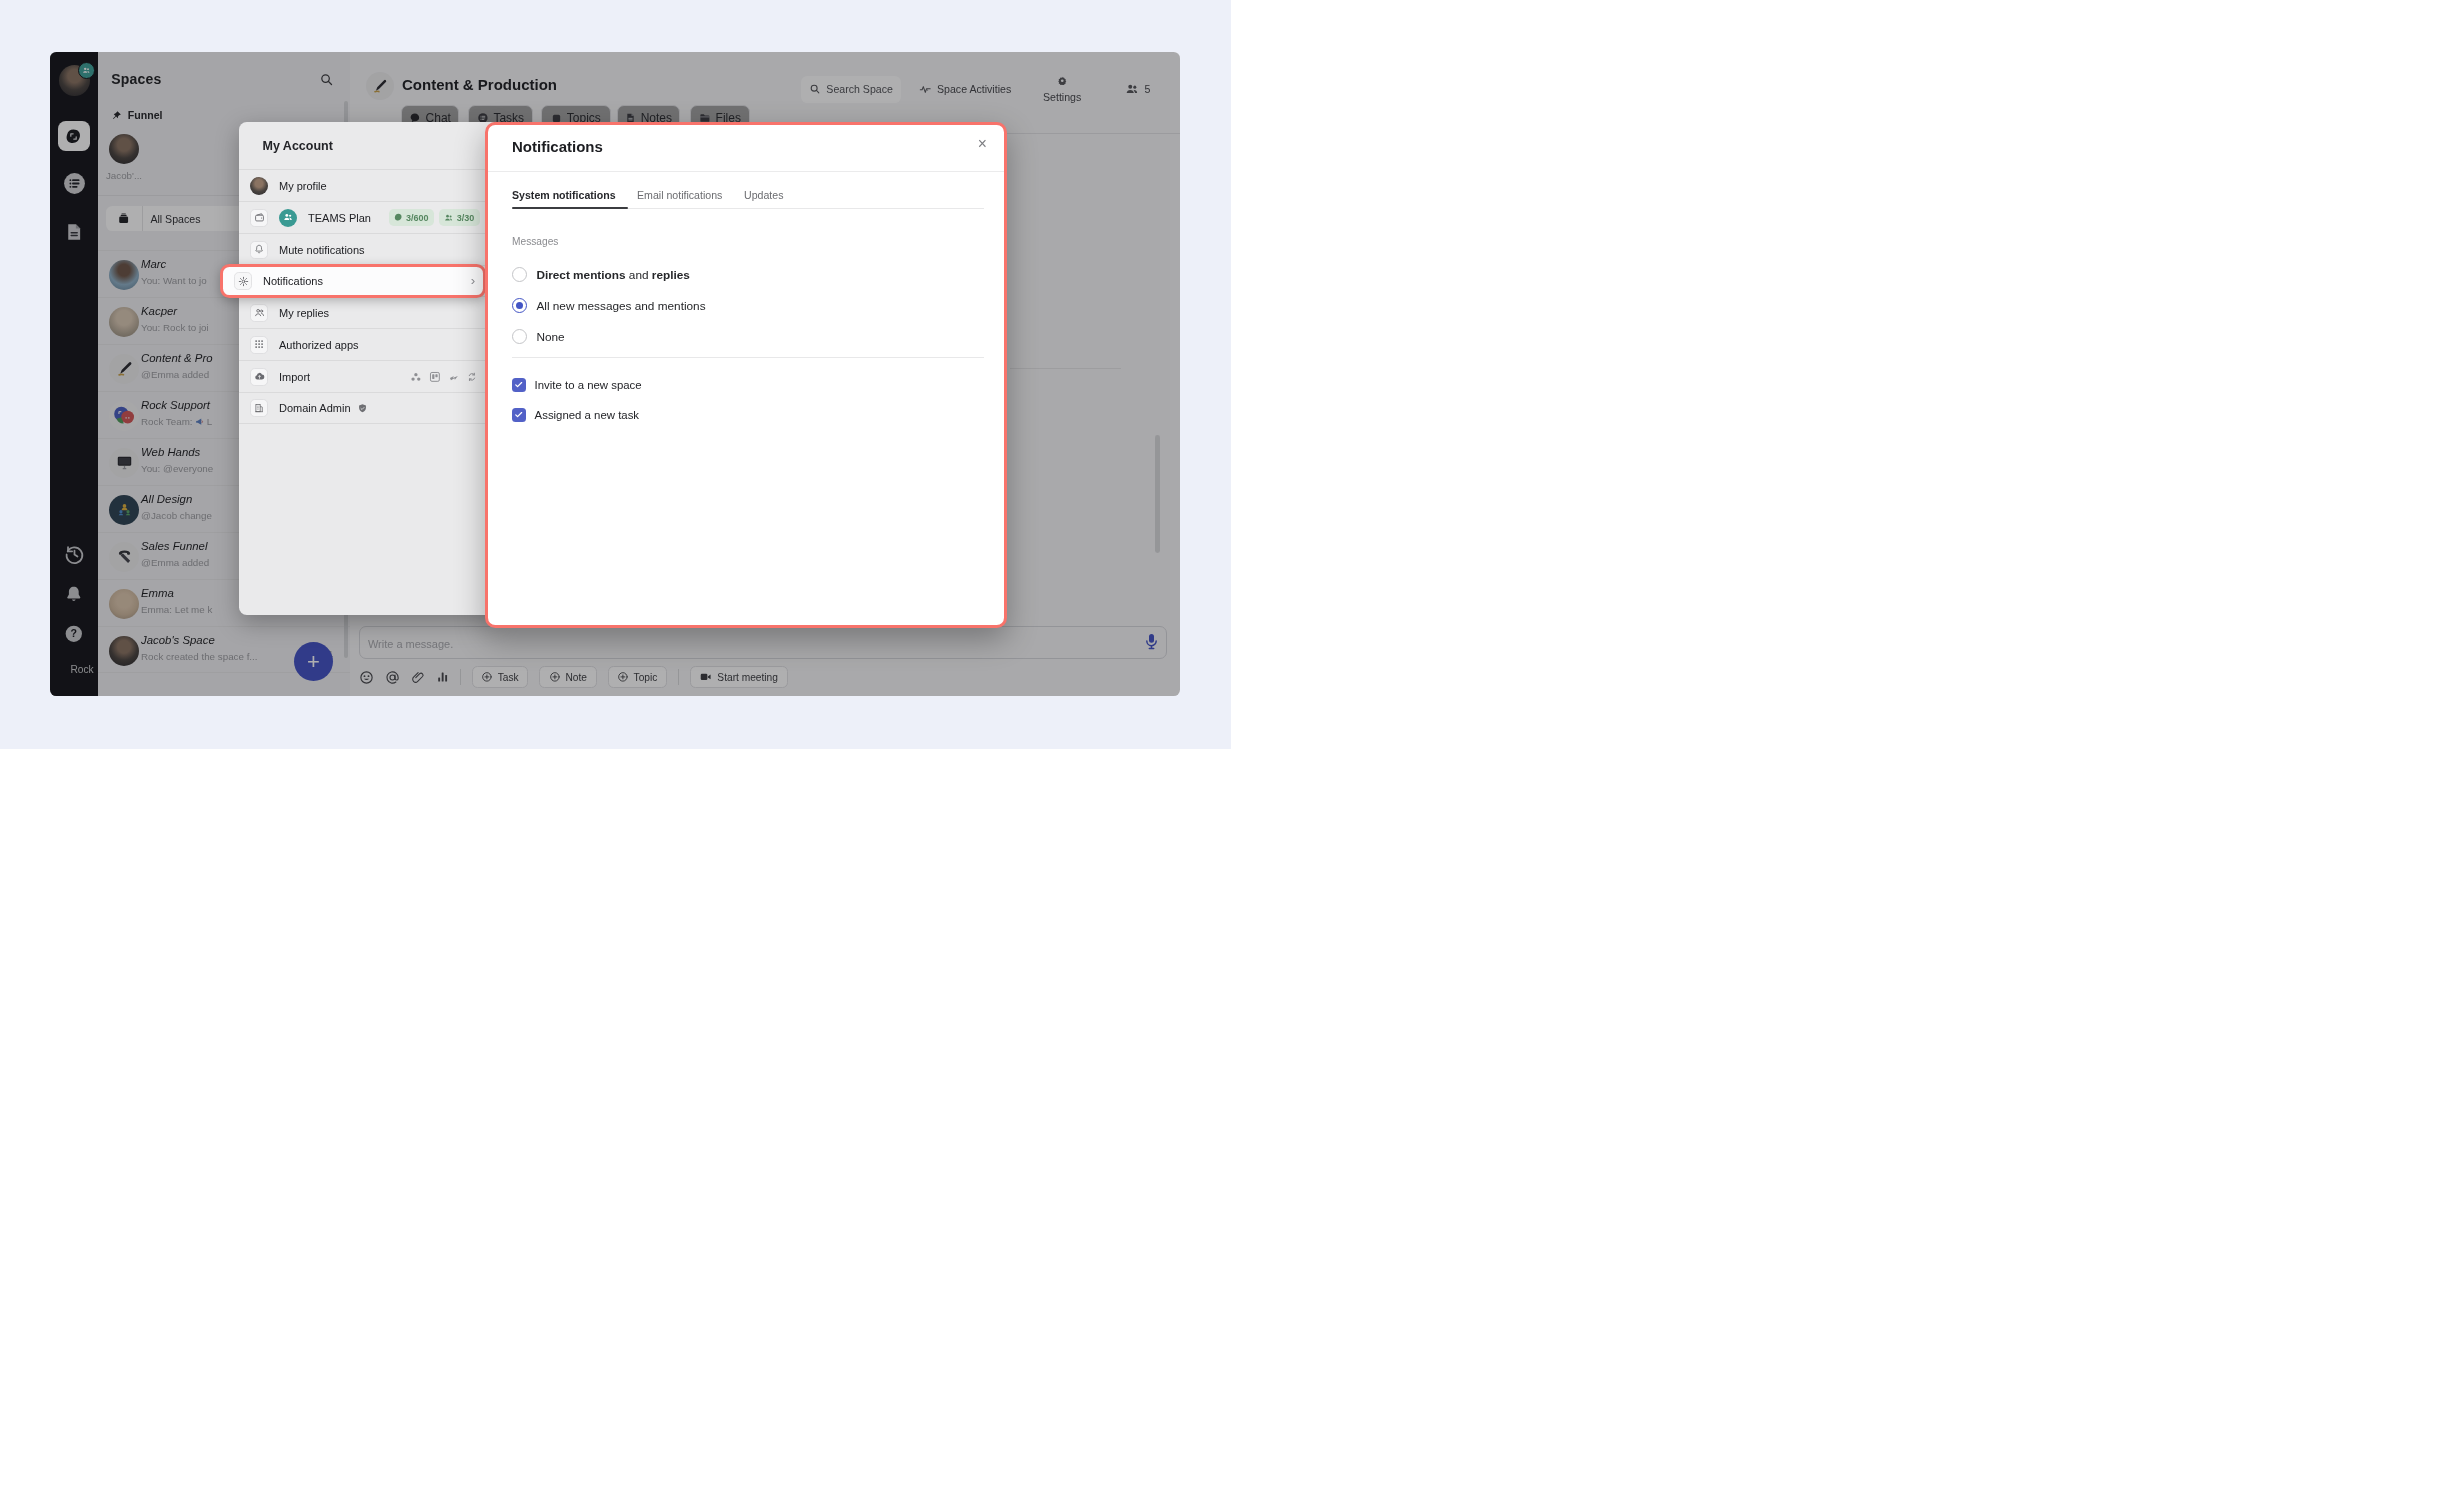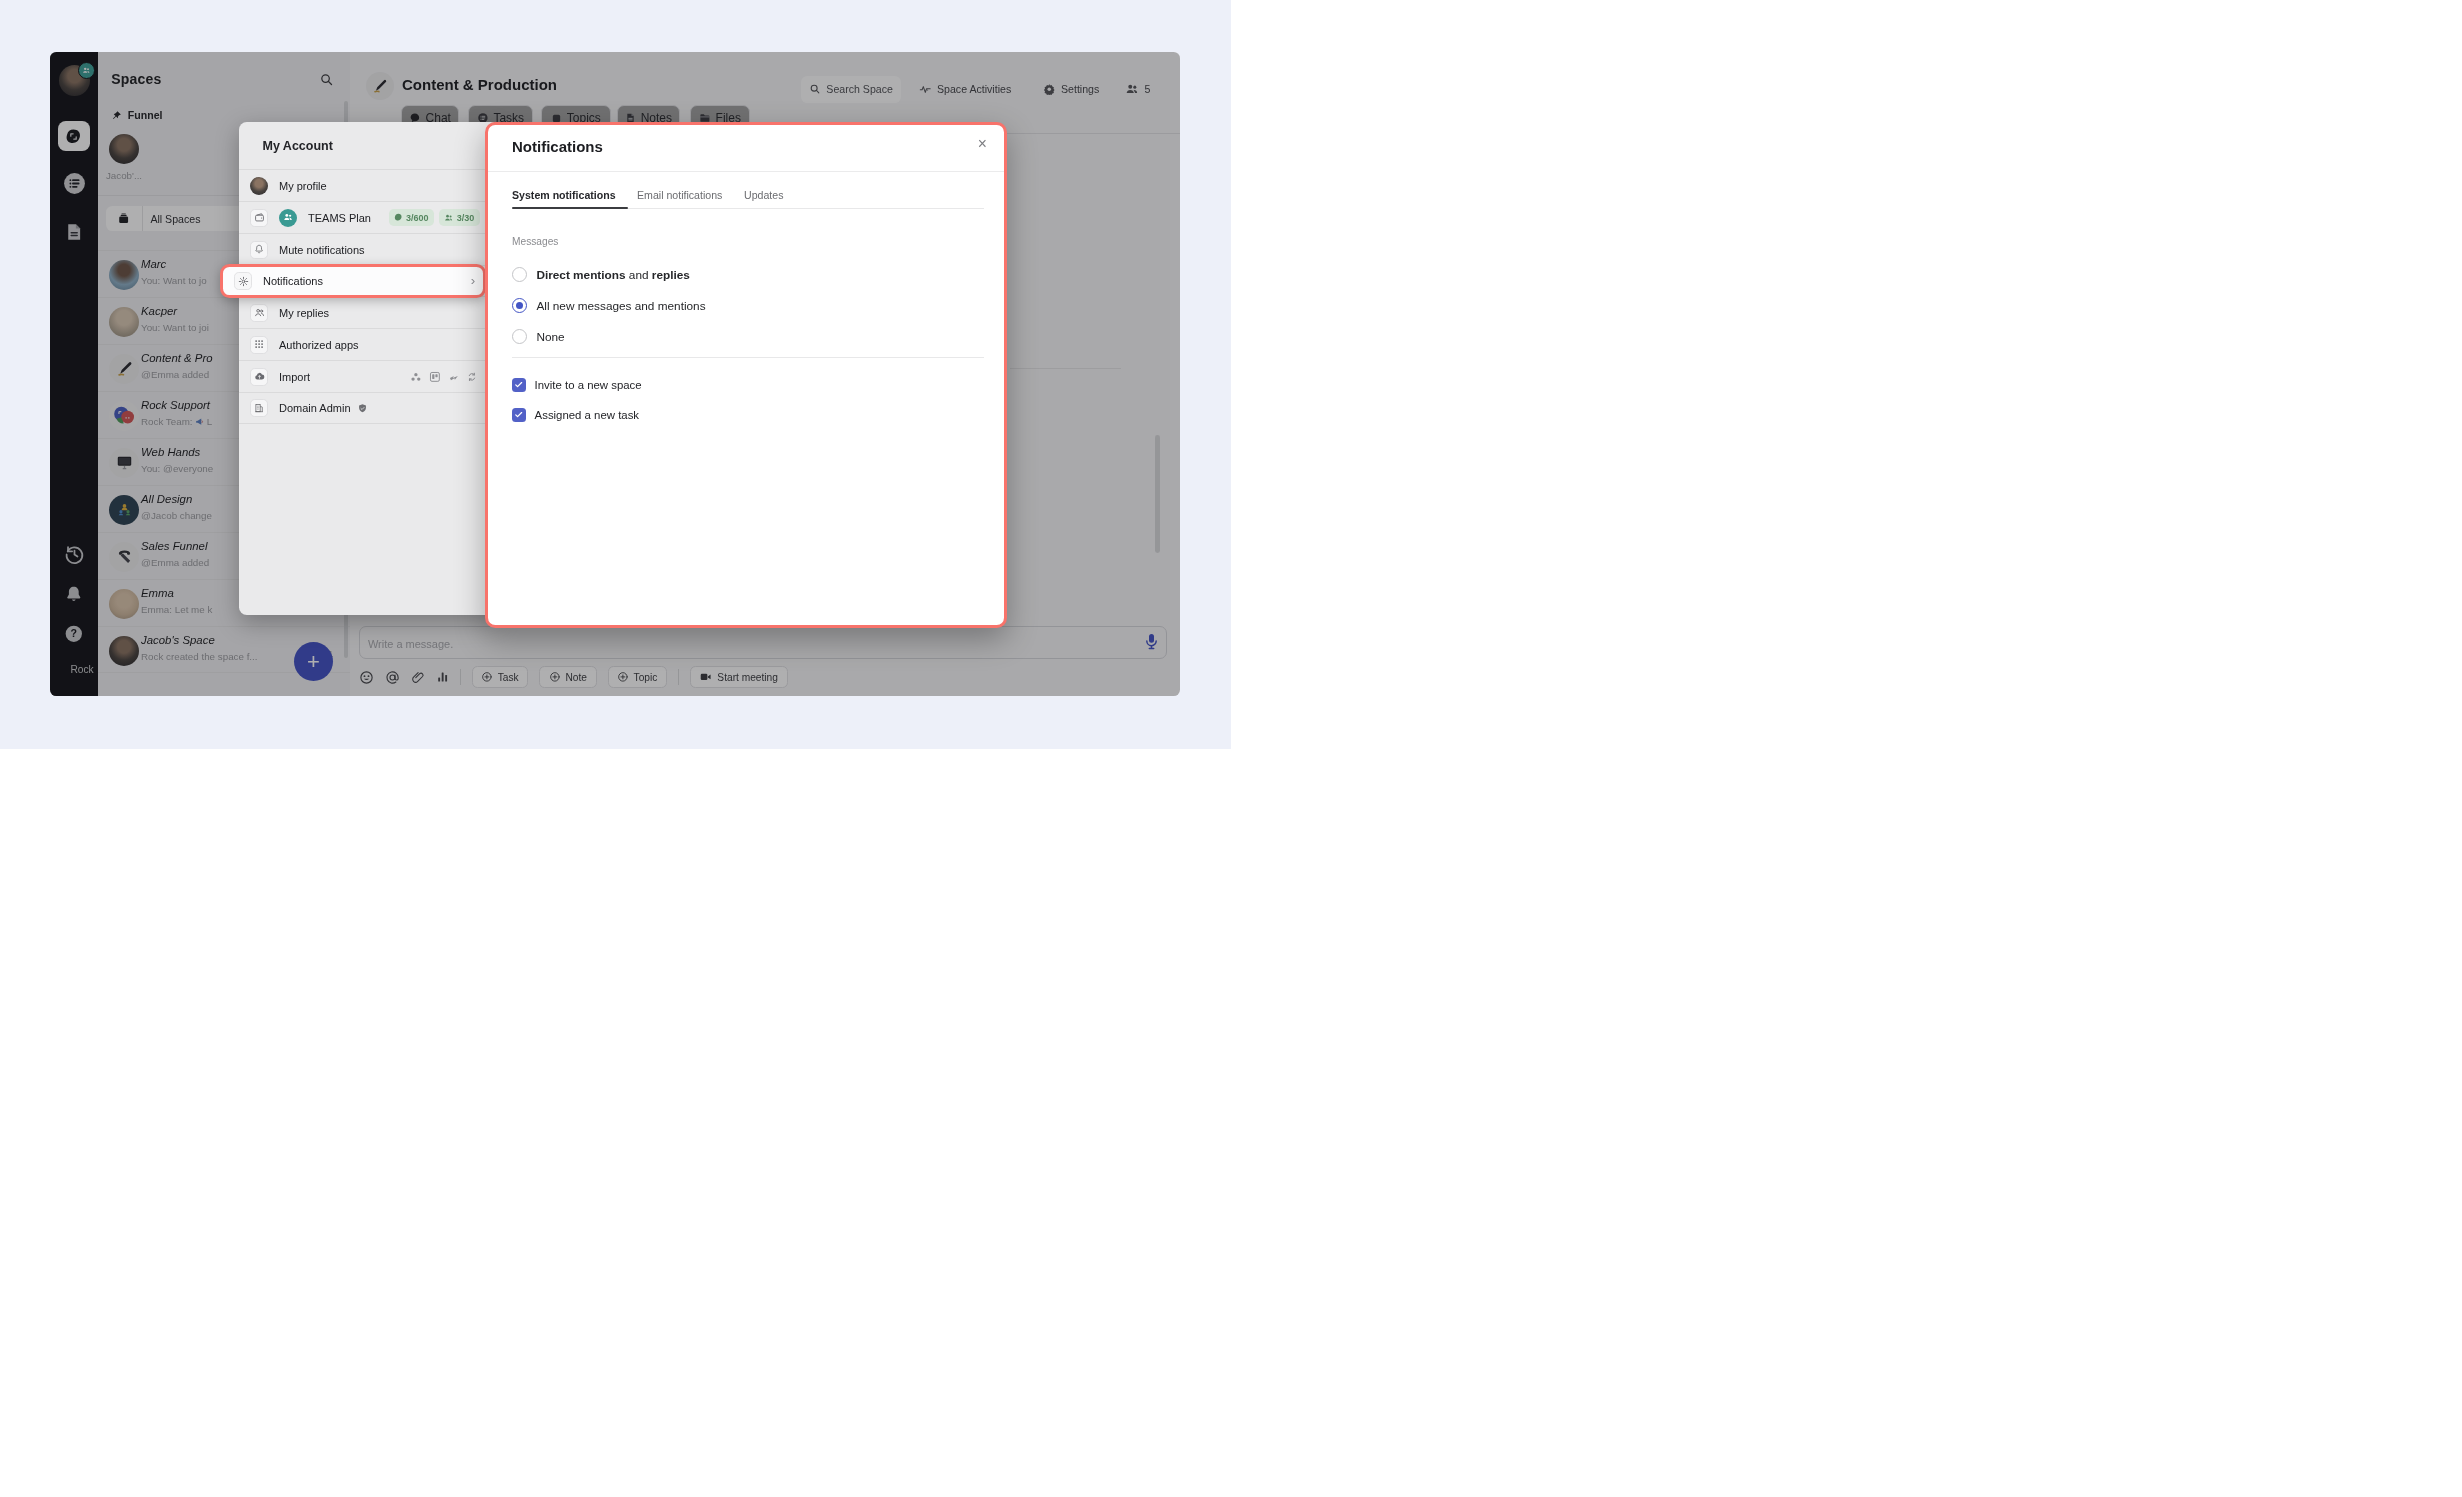--- a/index.html
+++ b/index.html
@@ -195,21 +195,21 @@
       </div>
 
       <div class="srow" style="top:198px;">
         <div class="av" style="background:radial-gradient(circle at 50% 34%,#6e5648 0 24%,#8fb0c6 58%,#5d7c93 100%);"></div>
         <div class="nm">Marc</div>
         <div class="pv">You: Want to jo</div>
       </div>
       <div class="srow" style="top:245px;">
         <div class="av" style="background:radial-gradient(circle at 50% 36%,#d9c8b4 0 30%,#b4a896 62%,#8b8274 100%);"></div>
         <div class="nm">Kacper</div>
-        <div class="pv">You: Want to joi</div>
+        <div class="pv">You: Rock to joi</div>
       </div>
       <div class="srow" style="top:292px;">
         <div class="av" style="background:#ededee;">
           <svg width="17" height="17" viewBox="0 0 24 24">
               <path d="M6 19.5 8 14 18.5 3.5a1.9 1.9 0 0 1 2.7 2.7L10.7 16.7 6 19.5Z" fill="#2a2b30"></path>
               <path d="M4.5 21c2-1 4-1 6-.2" stroke="#c9a24a" stroke-width="2.4" fill="none" stroke-linecap="round"></path>
             </svg>
         </div>
         <div class="nm">Content &amp; Pro</div>
         <div class="pv">@Emma added</div>
@@ -303,21 +303,21 @@
             </svg>
           <span>Search Space</span>
         </div>
         <div class="hact" style="left:569px;">
           <svg width="12.5" height="12.5" viewBox="0 0 24 24" fill="none" stroke="#55565a" stroke-width="2" stroke-linecap="round" stroke-linejoin="round">
               <path d="M2.5 13h3.5l2.3-6 3.8 11 2.4-7h7"></path>
               <circle cx="16.5" cy="13.5" r="1.1" fill="#55565a" stroke="none"></circle>
             </svg>
           <span>Space Activities</span>
         </div>
-        <div class="hact" style="left:693px;">
+        <div class="hact" style="left:693px;flex-direction:column;">
           <svg width="12.5" height="12.5" viewBox="0 0 24 24" fill="#55565a">
               <path d="M12 1.8l1.3 2.9 3.1-.7 1.6 2.7 2.9 1.3-.7 3.1 2 2.4-2 2.4.7 3.1-2.9 1.3-1.6 2.7-3.1-.7-1.3 2.9-1.3-2.9-3.1.7-1.6-2.7-2.9-1.3.7-3.1-2-2.4 2-2.4-.7-3.1 2.9-1.3L7.6 4l3.1.7Z"></path>
               <circle cx="12" cy="12" r="3.4" fill="#f6f6f8"></circle>
             </svg>
           <span>Settings</span>
         </div>
         <div class="hact" style="left:775px;">
           <svg width="14" height="14" viewBox="0 0 24 24" fill="#55565a">
               <circle cx="9" cy="8" r="3.4"></circle>
               <path d="M2.8 19a6.3 6.3 0 0 1 12.4 0Z"></path>

